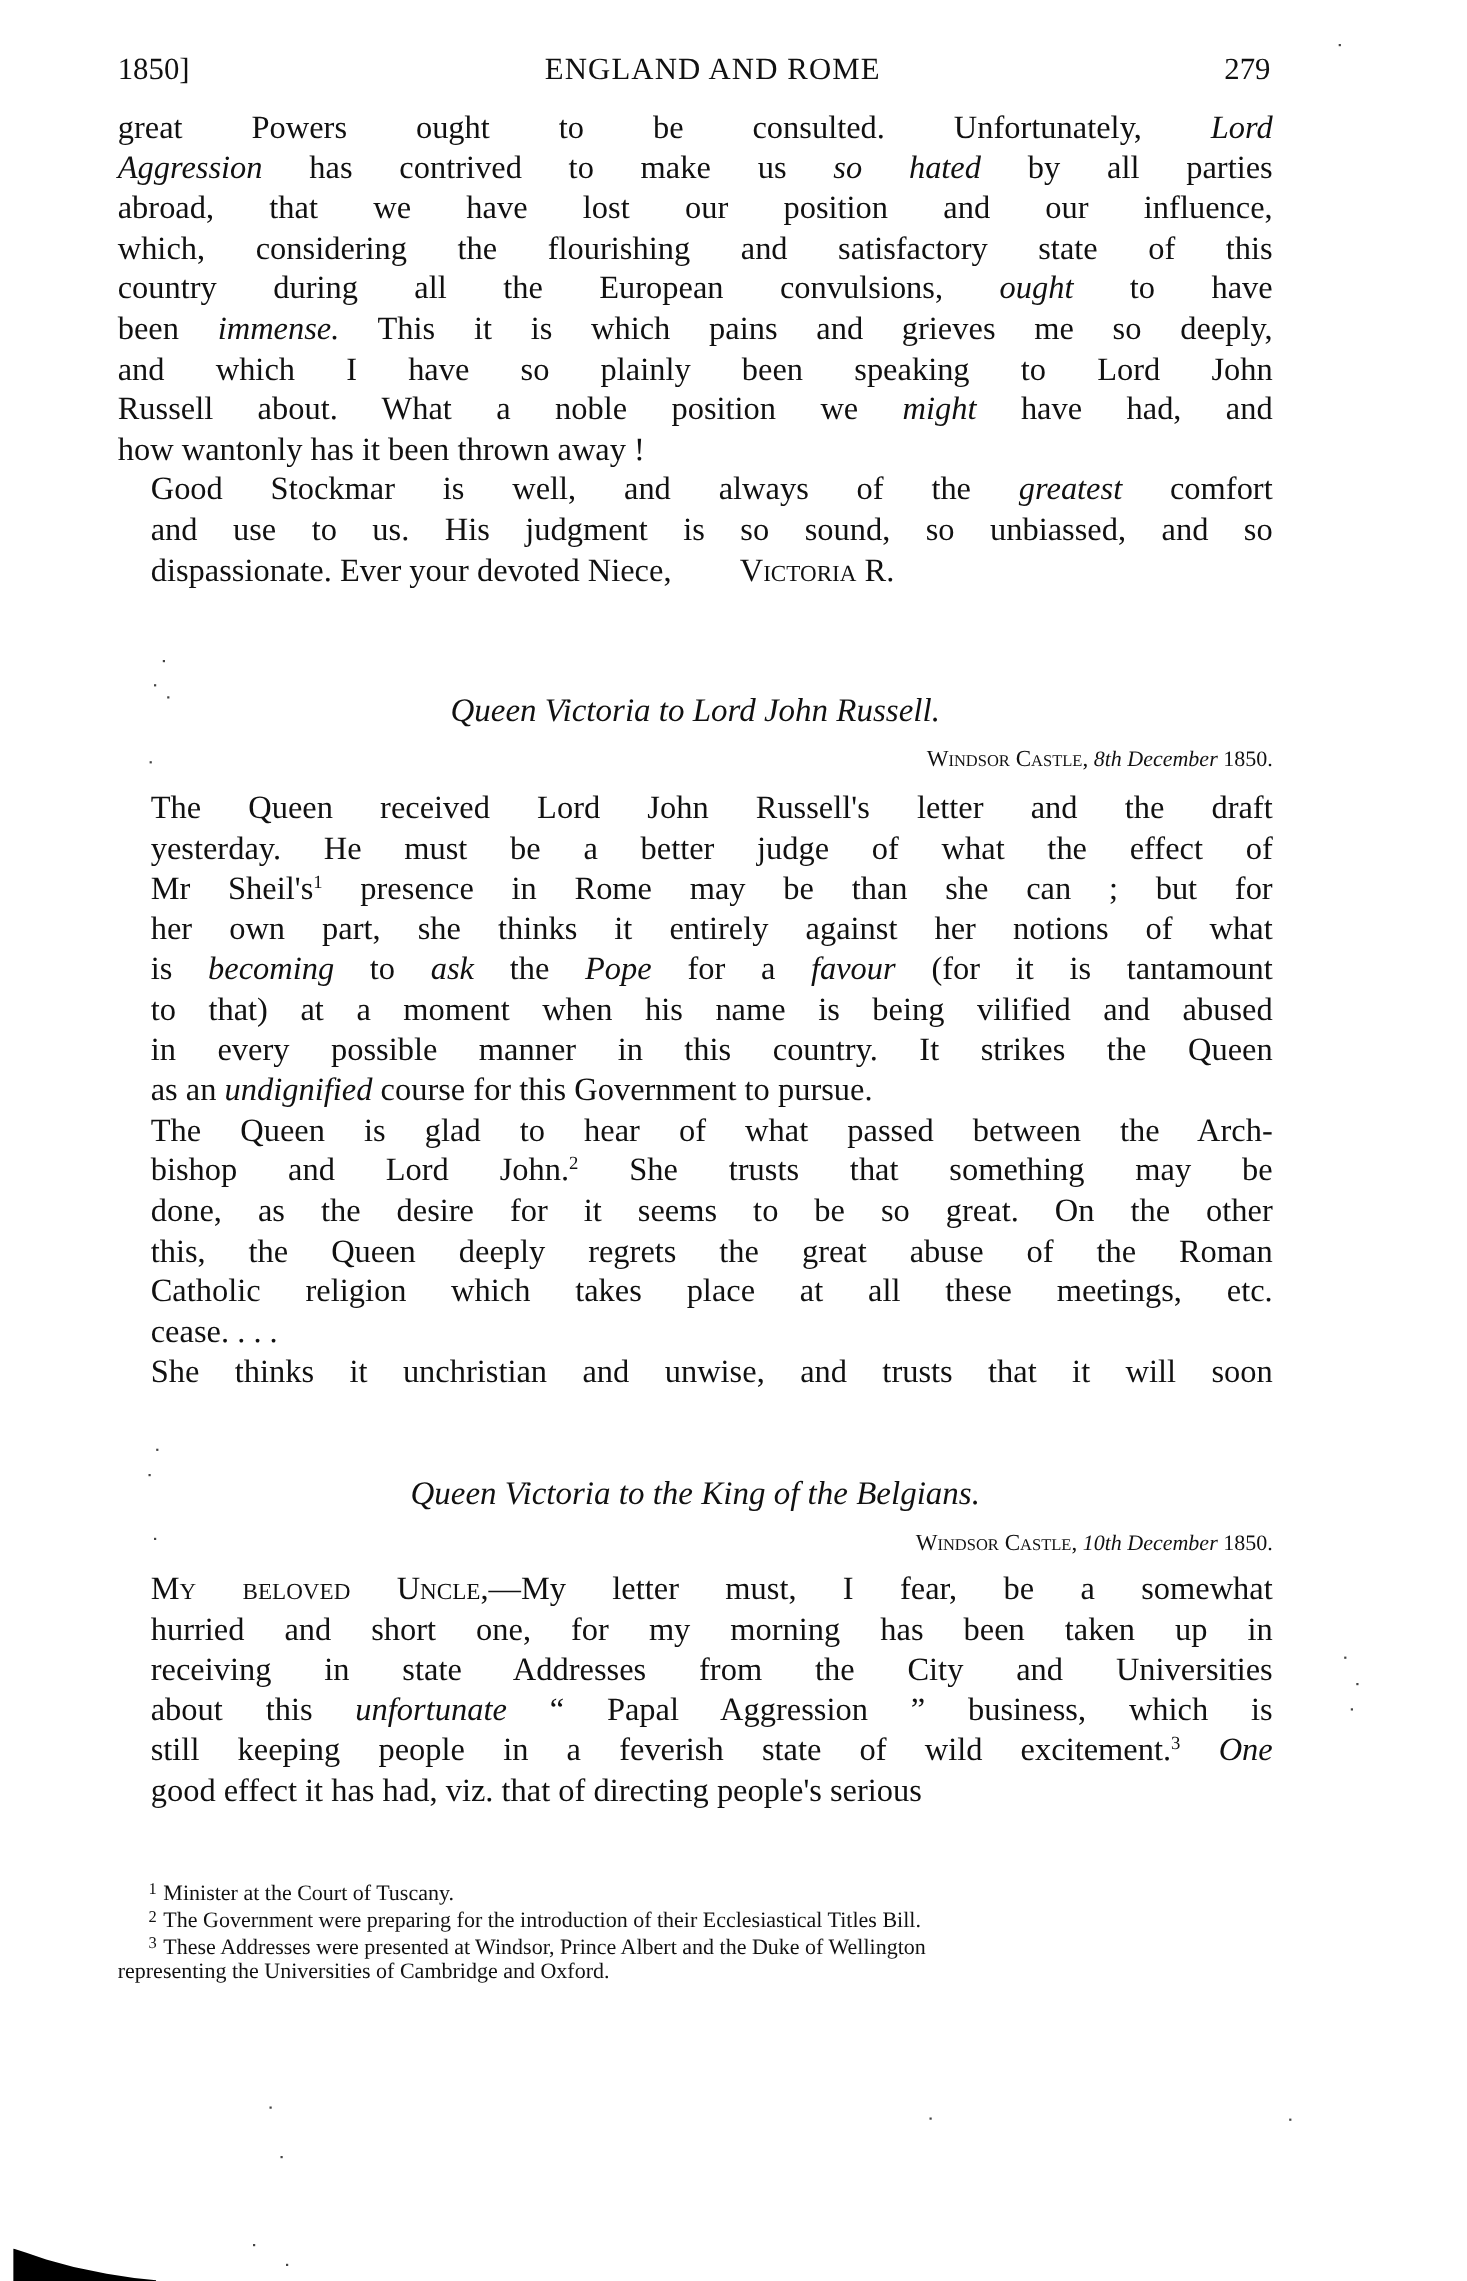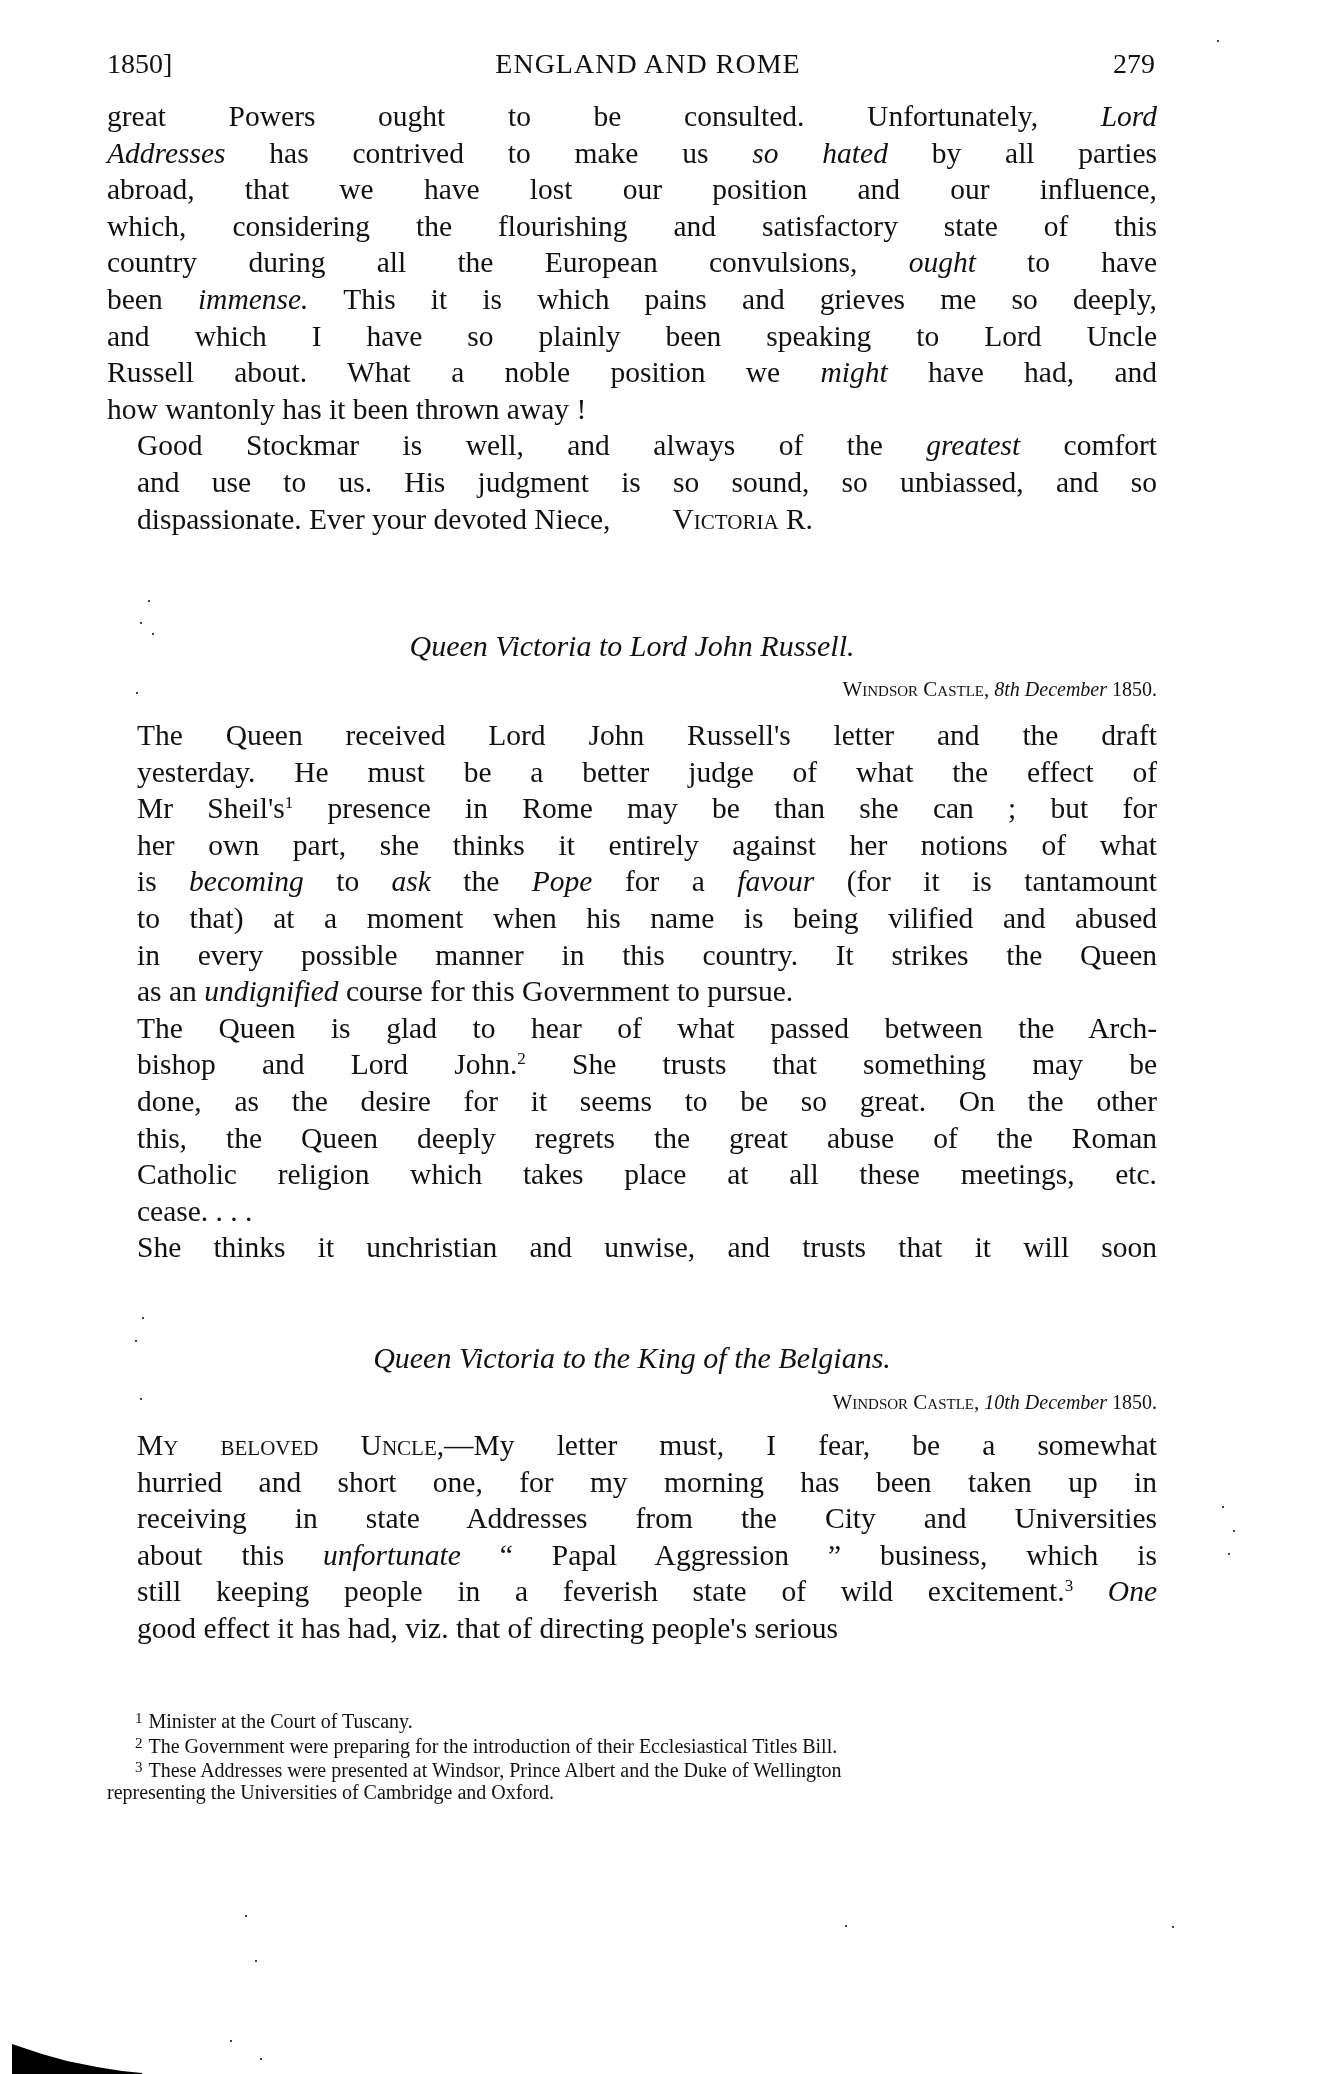--- a/index.html
+++ b/index.html
@@ -58,26 +58,26 @@
 
   <div class="running-head">
     <span class="rh-left">1850]</span>
     <span class="rh-center">ENGLAND AND ROME</span>
     <span class="rh-right">279</span>
   </div>
 
   <div class="body-text" style="top:98px;">
     <div class="para">
         <span class="ln">great Powers ought to be consulted.  Unfortunately, <i>Lord</i></span>
-        <span class="ln"><i>Addresses</i> has contrived to make us <i>so hated</i> by all parties</span>
+        <span class="ln"><i>Aggression</i> has contrived to make us <i>so hated</i> by all parties</span>
         <span class="ln">abroad, that we have lost our position and our influence,</span>
         <span class="ln">which, considering the flourishing and satisfactory state of this</span>
         <span class="ln">country during all the European convulsions, <i>ought</i> to have</span>
         <span class="ln">been <i>immense.</i>  This it is which pains and grieves me so deeply,</span>
-        <span class="ln">and which I have so plainly been speaking to Lord Uncle</span>
+        <span class="ln">and which I have so plainly been speaking to Lord John</span>
         <span class="ln">Russell about.  What a noble position we <i>might</i> have had, and</span>
         <span class="ln last">how wantonly has it been thrown away !</span>
       </div>
     <div class="para indent">
         <span class="ln">Good Stockmar is well, and always of the <i>greatest</i> comfort</span>
         <span class="ln">and use to us.  His judgment is so sound, so unbiassed, and so</span>
         <span class="ln last">dispassionate.  Ever your devoted Niece,<span class="sc" style="margin-left: 62px; font-family: Liberation Serif, serif;">Victoria R.</span></span>
       </div>
   </div>
 

